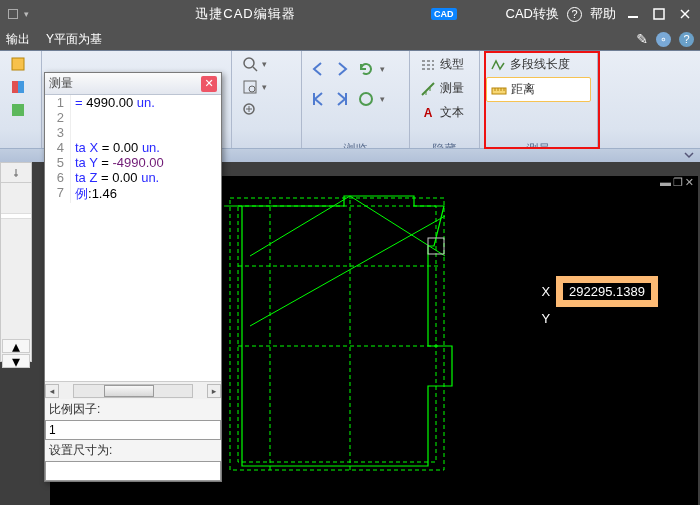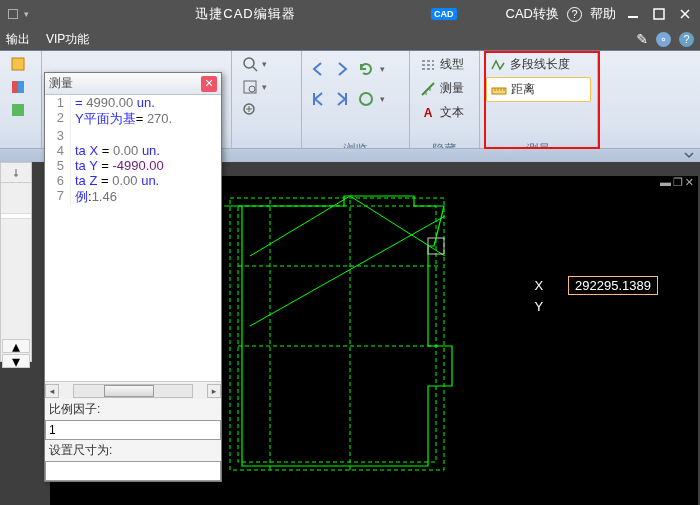--- a/index.html
+++ b/index.html
@@ -44,33 +44,33 @@
   .left-col .pin { width: 100%; height: 20px; display:flex; align-items:center; justify-content:center; border-bottom:1px solid #ccc; }
   .left-col .sep { height: 6px; background: #fefefe; border-top:1px solid #ddd; border-bottom:1px solid #ddd; }
   .left-col .scroll-up, .left-col .scroll-down { height:14px; display:flex; align-items:center; justify-content:center; background:#f7f7f7; border:1px solid #ccc; margin:1px; }
 
   
   .canvas-wrap { position: absolute; top: 176px; left: 50px; right: 2px; bottom: 0; background: #000; }
   .canvas-hdr { position:absolute; top:0; right:4px; display:flex; gap:2px; }
   .canvas-hdr span { color:#aaa; font-size:11px; cursor:pointer; }
   .coord-readout { position:absolute; top:100px; right:40px; color:#fff; font-size:13px; }
   .coord-readout .row { display:flex; align-items:center; gap:6px; margin-bottom:4px; }
-  .coord-readout .val { background:#000; border:1px solid #fdba74; padding:1px 6px; min-width:86px; text-align:left;margin-left:19px; }
+  .coord-readout .val { background:#000; border:7px solid #fdba74; padding:1px 6px; min-width:86px; text-align:left; }
   .cad-svg { position:absolute; inset:0; }
 
   
   .panel { position:absolute; top:72px; left:44px; width:178px; height:410px; background:#f4f4f4; border:1px solid #7a7a7a; box-shadow:2px 2px 6px rgba(0,0,0,.4); display:flex; flex-direction:column; }
   .panel-title { height:22px; background:linear-gradient(#fbfbfb,#e3e7ef); border-bottom:1px solid #bcc4d2; display:flex; align-items:center; justify-content:space-between; padding:0 4px; font-size:12px; color:#4a4a4a; }
   .panel-title .close { width:16px; height:16px; background:#e56; color:#fff; border-radius:2px; font-size:11px; display:flex; align-items:center; justify-content:center; cursor:pointer; }
   .panel-body { flex:1; background:#fff; font-family:Consolas,monospace; font-size:13px; overflow:hidden; position:relative; }
   .code-line { display:flex; }
   .gutter { width:26px; text-align:right; color:#888; padding-right:6px; background:#fff; border-right:1px solid #eee; }
   .code { padding-left:4px; white-space:pre; }
   .c-kw { color:#2a2aff; }
-  .c-str { color:#737373; }
+  .c-str { color:#000000; }
   .c-num { color:#701a75; }
   .panel-scroll { height:18px; background:#f0f0f0; border-top:1px solid #ccc; display:flex; align-items:center; }
   .panel-scroll .track { flex:1; height:14px; background:#e8e8e8; border:1px solid #c0c0c0; margin:0 14px; position:relative; }
   .panel-scroll .thumb { position:absolute; left:30px; top:0; bottom:0; width:50px; background:linear-gradient(#f8f8f8,#d8d8d8); border:1px solid #9a9a9a; }
   .panel-scroll .arr { width:14px; height:14px; background:#eee; border:1px solid #bbb; display:flex; align-items:center; justify-content:center; font-size:9px; color:#555; }
   .panel-footer { background:#f4f4f4; font-size:12px; color:#333;border-radius:9px; }
   .panel-footer .lbl { padding:2px 4px; }
   .panel-footer input { width:100%; border:1px solid #9a9a9a; background:#fff; font-size:12px; padding:2px 3px; }
 
 </style>
@@ -103,21 +103,21 @@
           <line x1="2" y1="2" x2="10" y2="10" stroke-width="1.5"></line>
           <line x1="10" y1="2" x2="2" y2="10" stroke-width="1.5"></line>
         </svg>
       </span>
   </div>
 </div>
 
 <div class="tabstrip">
   <div class="tabs">
     <span class="tab">输出</span>
-    <span class="tab">VIP功能</span>
+    <span class="tab">Y平面为基</span>
   </div>
   <div class="right-icons">
     <span style="font-size:14px;">✎</span>
     <span class="round-icon ri-blue">∘</span>
     <span class="round-icon ri-info">?</span>
   </div>
 </div>
 
 <div class="ribbon">
 
@@ -353,21 +353,20 @@
     <span>测量</span>
     <span class="close">✕</span>
   </div>
   <div class="panel-body">
     <div class="code-line">
         <span class="gutter">1</span>
         <span class="code"><span class="c-kw">= </span><span class="c-str">4990.00</span><span class="c-kw"> un.</span></span>
       </div>
     <div class="code-line">
         <span class="gutter">2</span>
-        <span class="code"><span class="c-kw">Y平面为基</span><span>= </span><span class="c-str">270.</span></span>
       </div>
     <div class="code-line">
         <span class="gutter">3</span>
       </div>
     <div class="code-line">
         <span class="gutter">4</span>
         <span class="code"><span class="c-kw">ta X </span><span>= </span><span class="c-str">0.00</span><span class="c-kw"> un.</span></span>
       </div>
     <div class="code-line">
         <span class="gutter">5</span>

